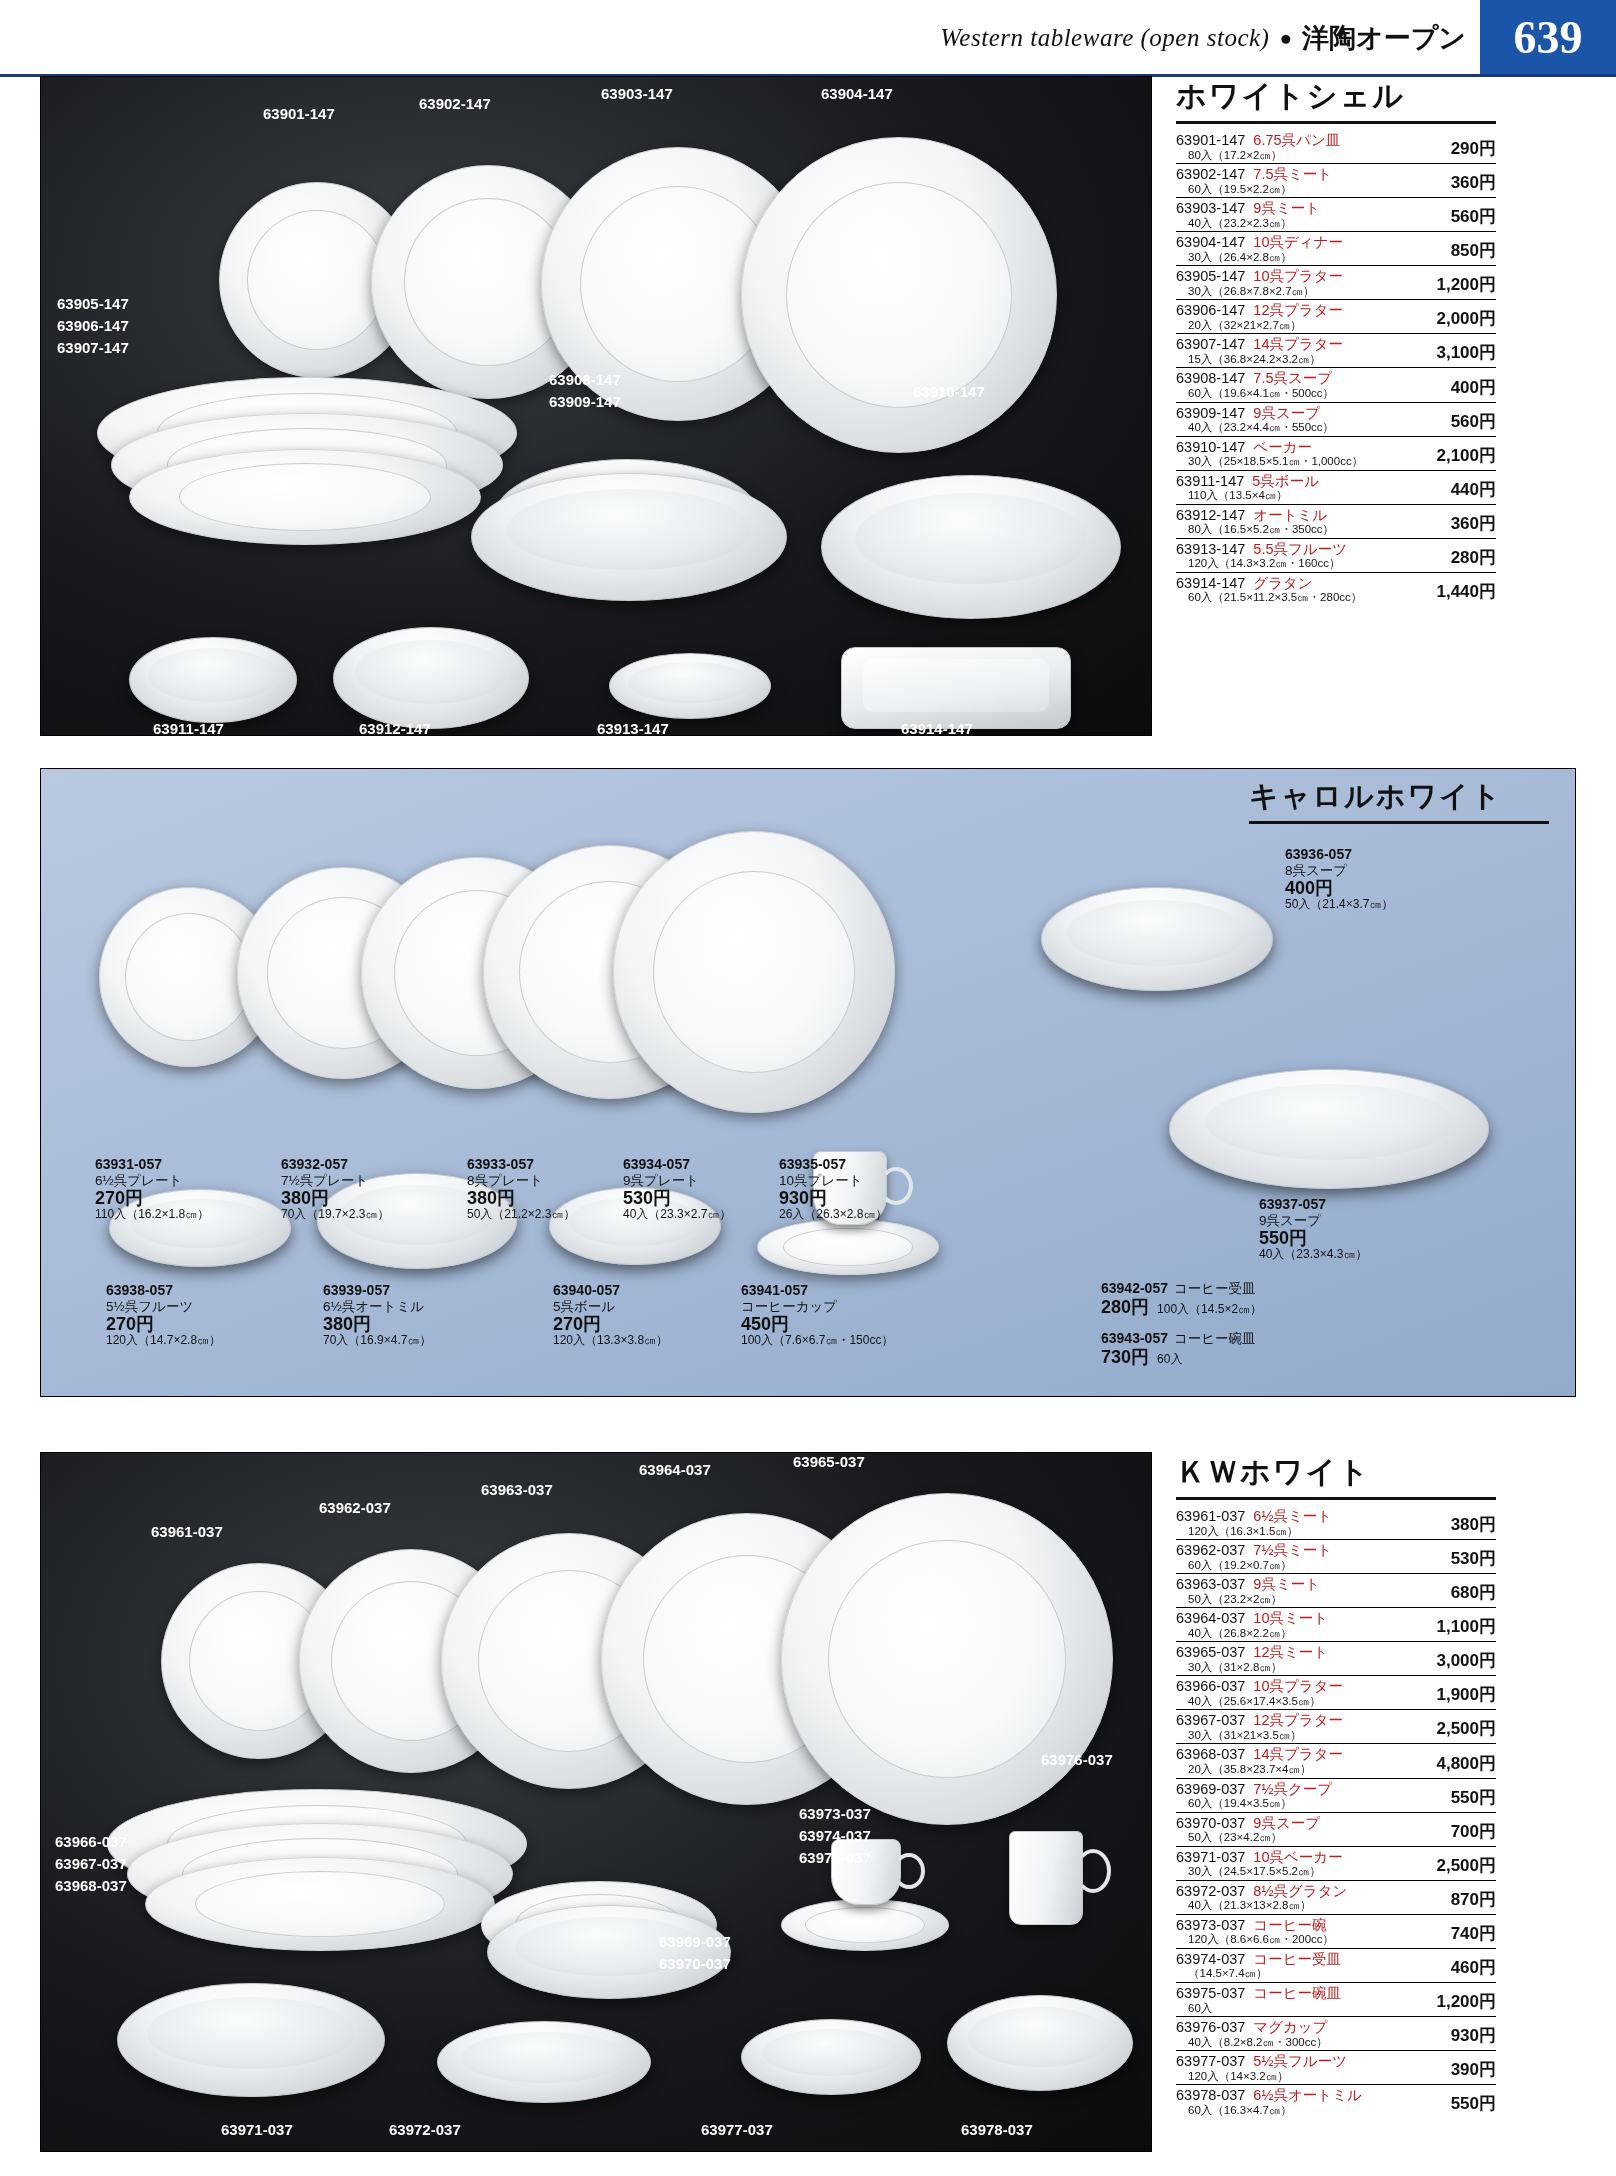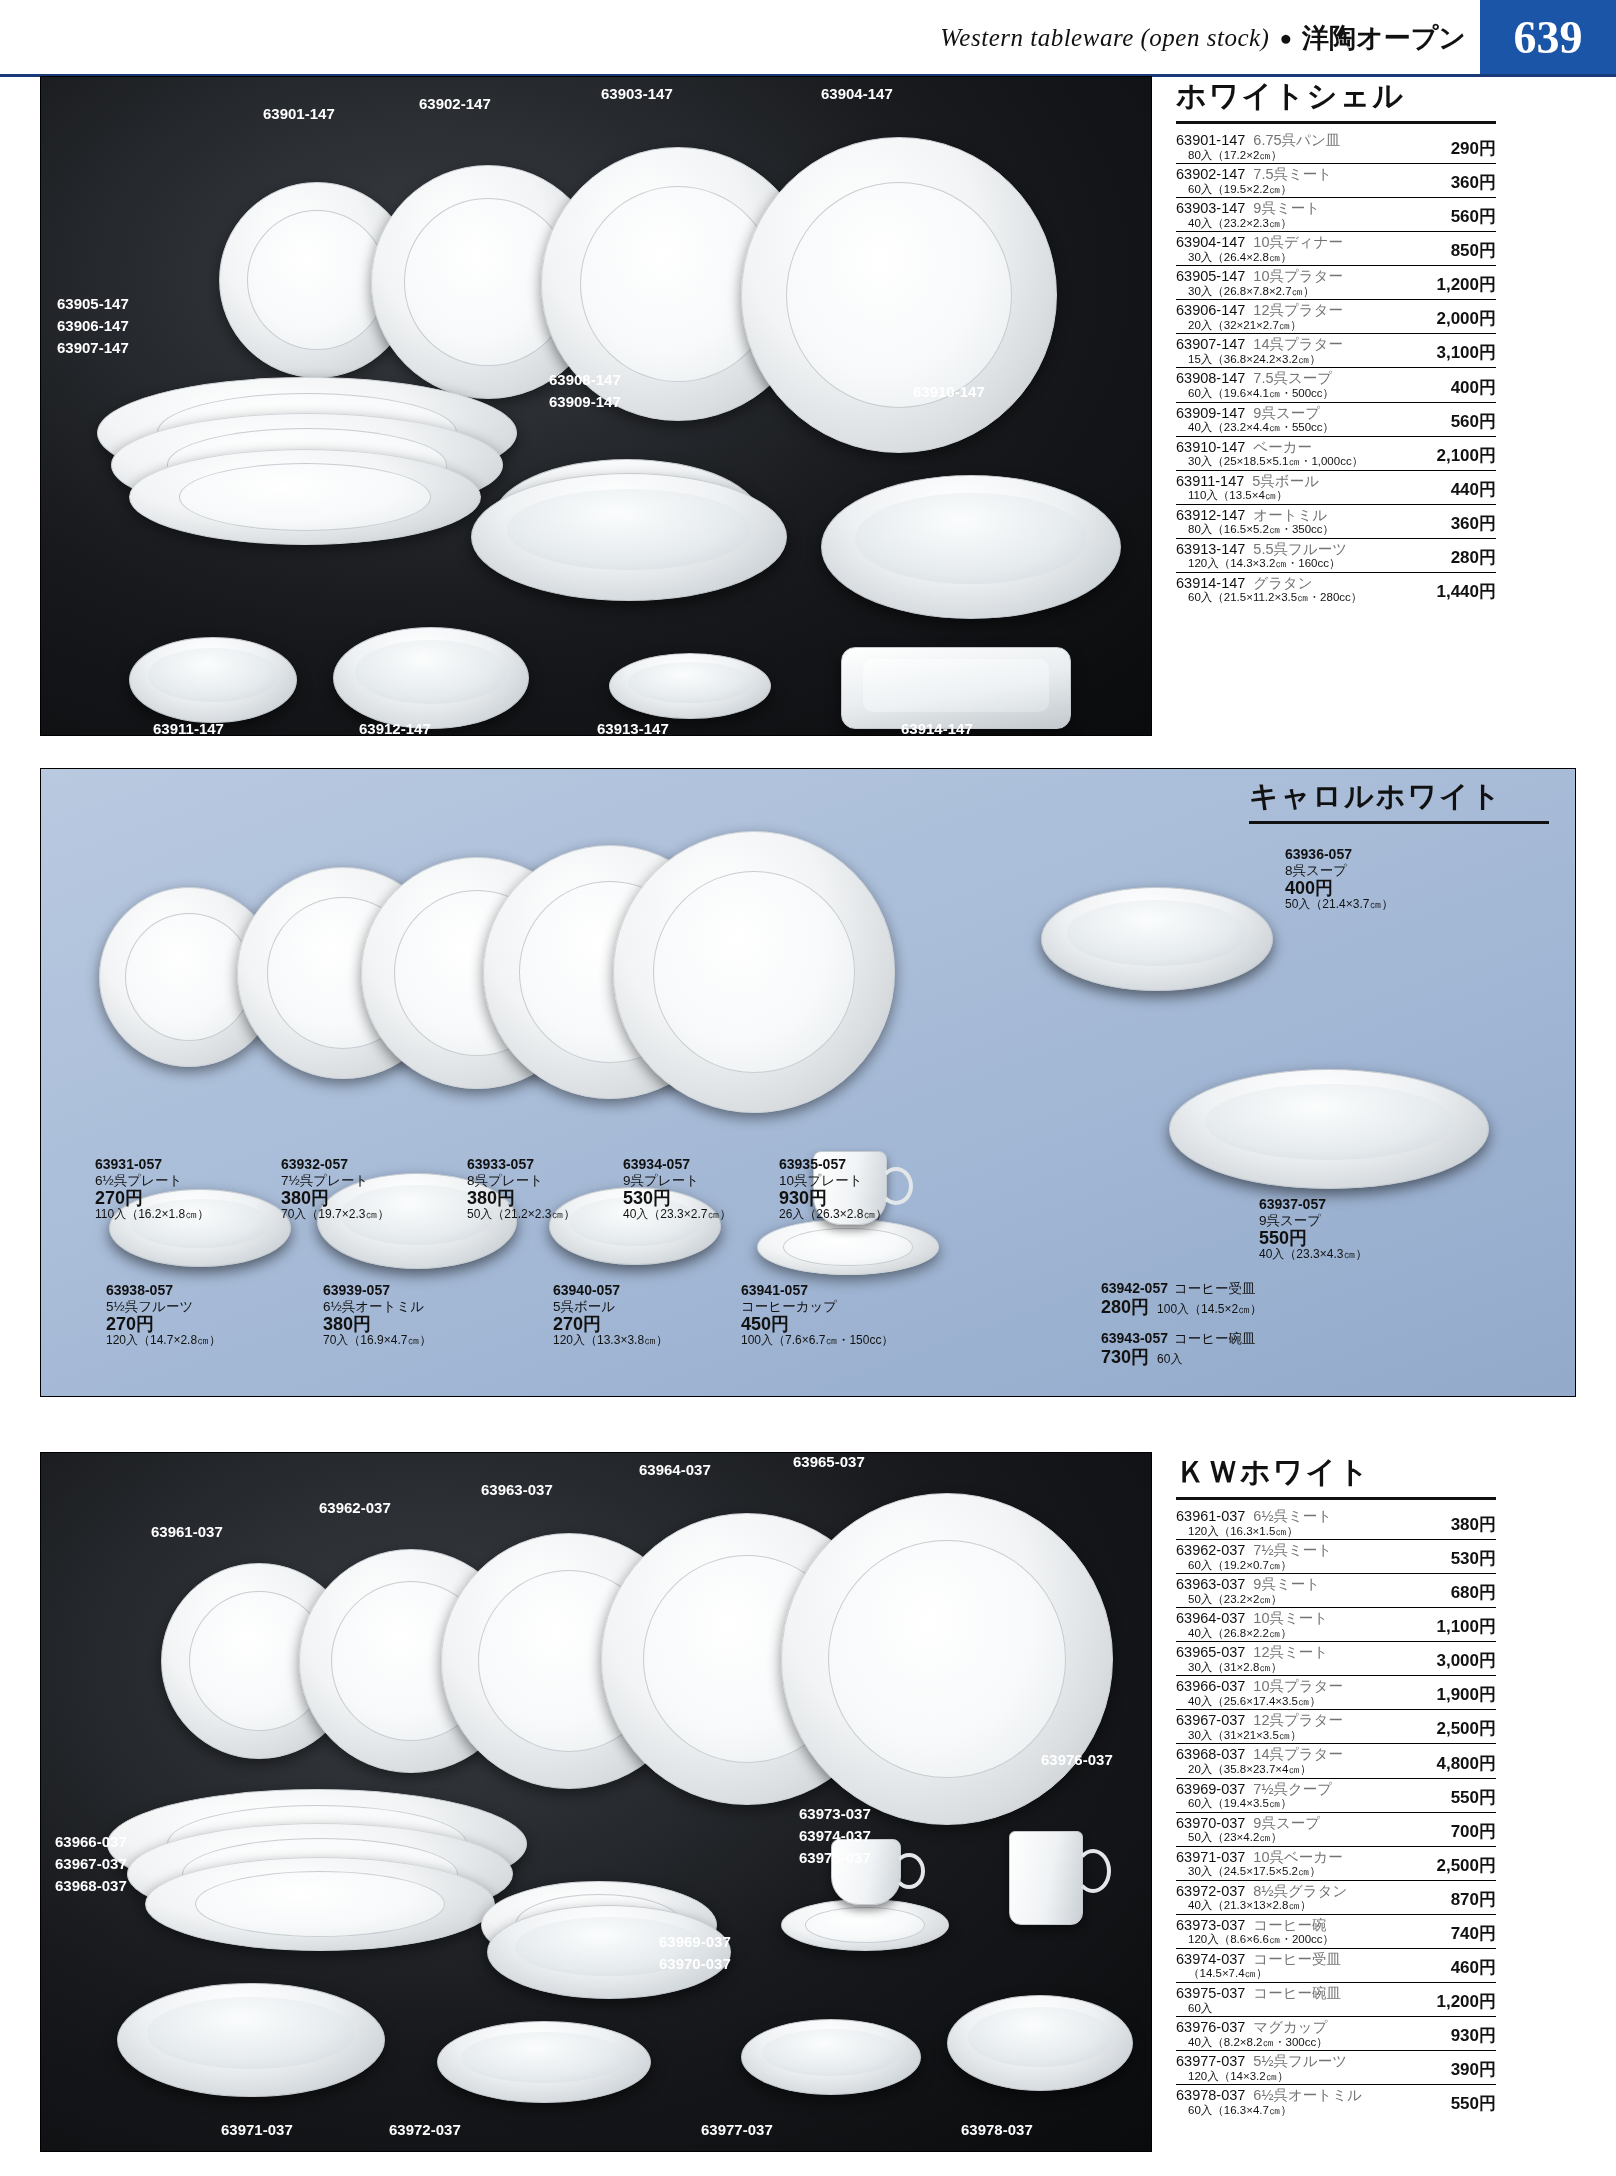--- a/index.html
+++ b/index.html
@@ -195,21 +195,21 @@
   }
   .pl-row.noline { border-bottom: none; }
   .pl-left { flex: 1 1 auto; line-height: 1.08; }
   .pl-code {
     font-size: 14.5px;
     color: #111;
     white-space: nowrap;
   }
   .pl-name {
     font-size: 14.5px;
-    color: #737373;
+    color: #b91c1c;
     padding-left: 8px;
   }
   .pl-sub {
     font-size: 11.5px;
     color: #111;
     padding-left: 12px;
     white-space: nowrap;
   }
   .pl-price {
     flex: 0 0 auto;

